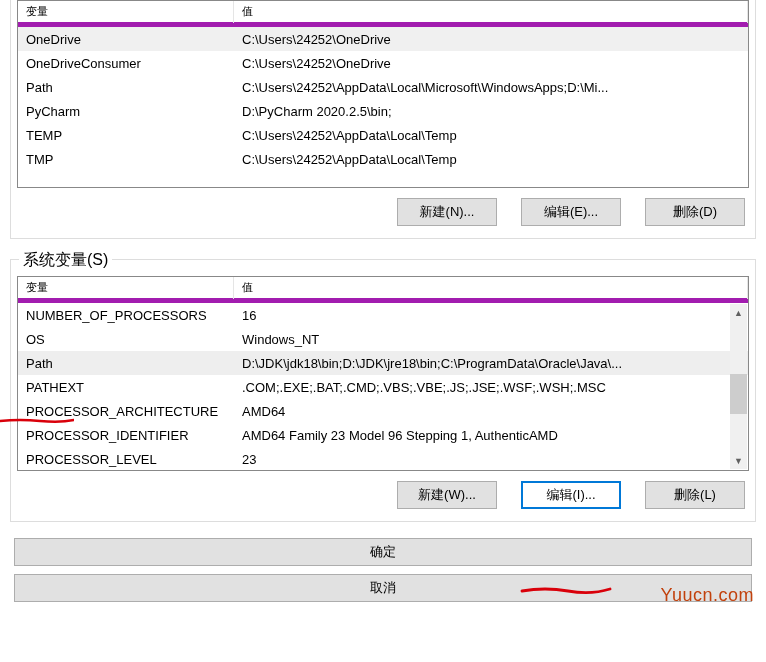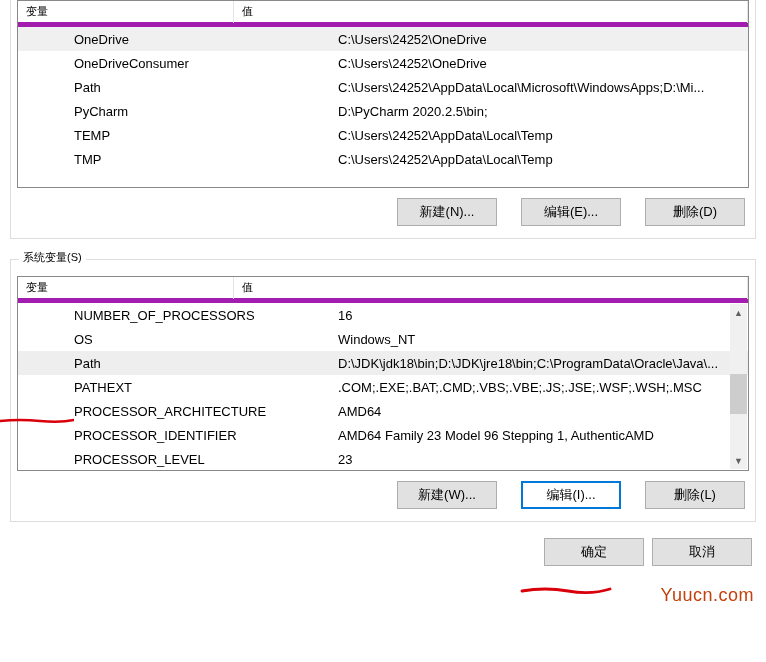--- a/index.html
+++ b/index.html
@@ -26,21 +26,21 @@
     border-top: none;
     margin-top: 0;
     padding-top: 0;
   }
   .section-label {
     position: absolute;
     top: -10px;
     left: 8px;
     background: #fff;
     padding: 0 4px;
-    font-size: 11px;
+    font-size: 16px;
   }
   .listview {
     border: 1px solid #888;
     background: #fff;
     height: 200px;
     overflow: hidden;
     position: relative;
   }
   .listview-top { height: 188px; }
   .listview-bottom { height: 195px; margin-top: 10px; }
@@ -71,21 +71,20 @@
     background: #f0f0f0;
   }
   .row.selected-sys {
     background: #eeeeee;
   }
   .row .cell {
     padding: 2px 8px;
     white-space: nowrap;
     overflow: hidden;
     text-overflow: ellipsis;
-    margin-left: 48px;
   }
   .row .cell-var { width: 216px; flex: 0 0 216px; }
   .row .cell-val { flex: 1; }
   .scrollbar {
     position: absolute;
     right: 1px;
     top: 27px;
     bottom: 1px;
     width: 17px;
     background: #f0f0f0;
@@ -128,20 +127,21 @@
   .btn.hot {
     background: #ffffff;
     border: 2px solid #0078d7;
     min-width: 100px;
   }
   .final-btn-row {
     display: flex;
     justify-content: flex-end;
     gap: 8px;
     padding: 8px 14px 10px 14px;
+    flex-direction: column;
   }
   .red-underline-path {
     position: absolute;
     left: 0;
     top: 418px;
     width: 74px;
     height: 6px;
     pointer-events: none;
   }
   .red-underline-edit {

